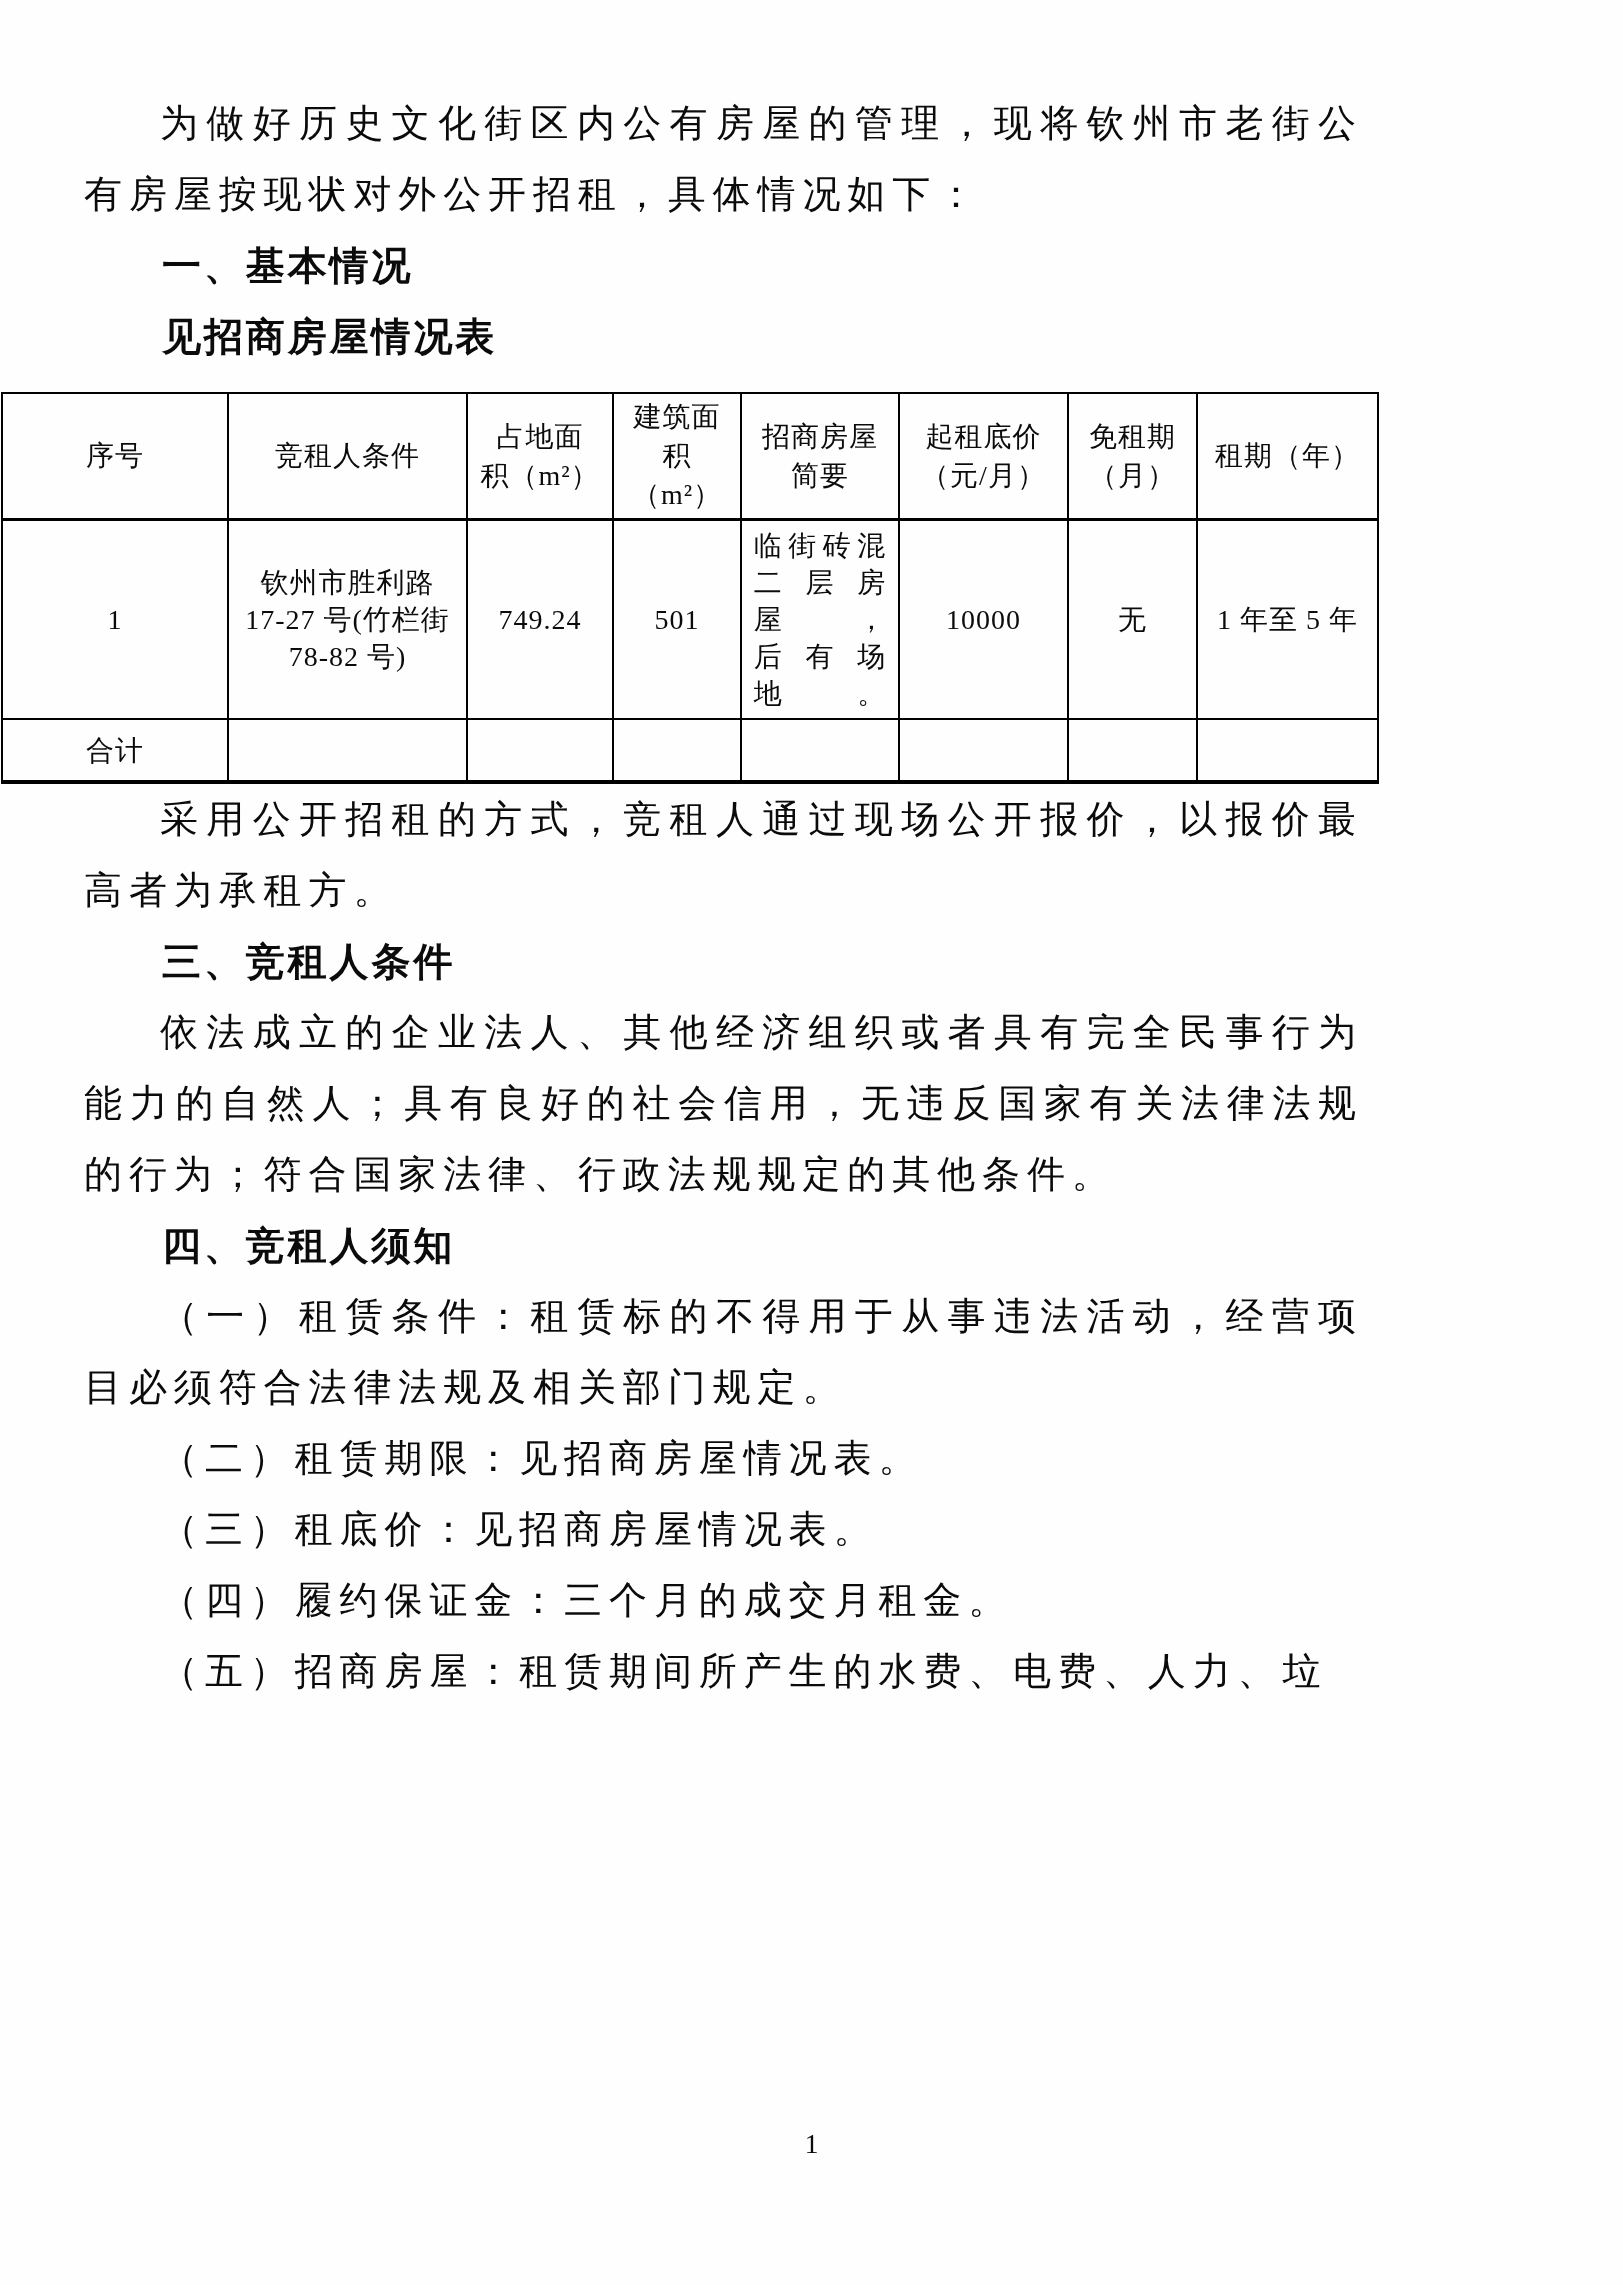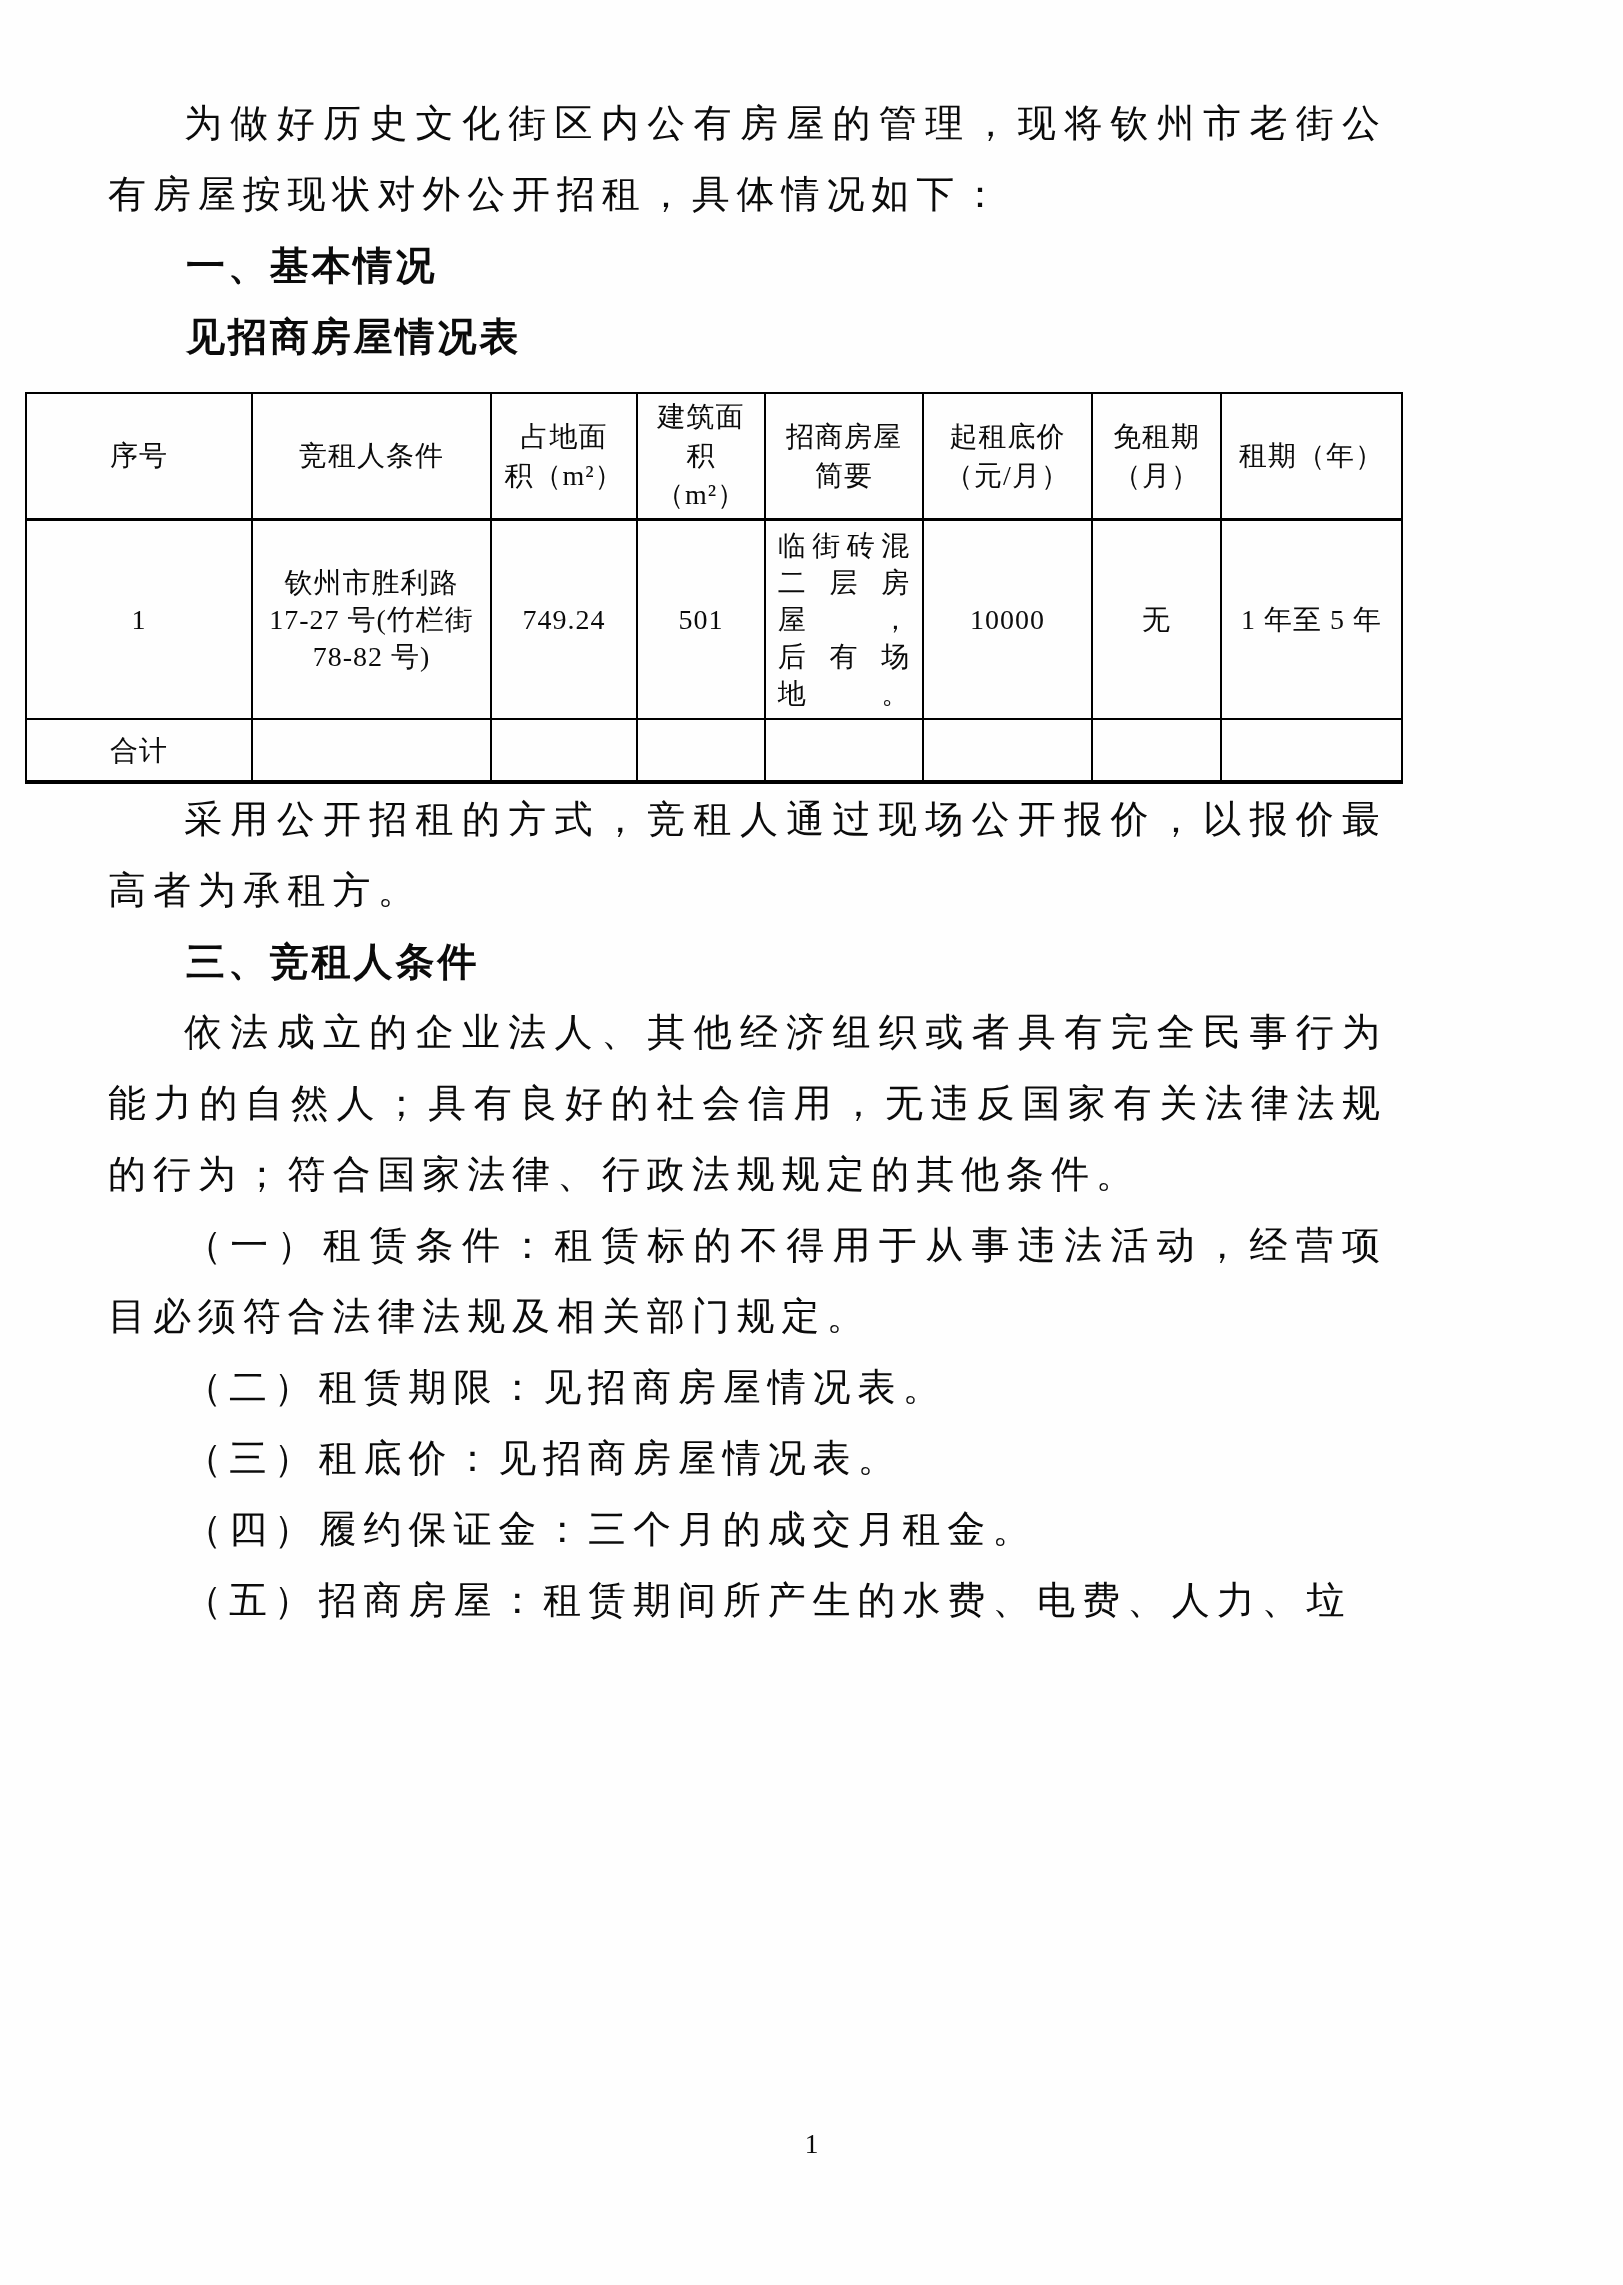--- a/index.html
+++ b/index.html
@@ -17,21 +17,21 @@
     margin-top: 279px;
     width: 100%;
     text-align: center;
     font-family: "Liberation Serif", "DejaVu Serif", serif;
     font-weight: 700;
     font-size: 52px;
     line-height: 78px;
     letter-spacing: 8.8px;
   }
   .content {
-    margin-left: 108px;
+    margin-left: 84px;
     width: 1279px;
   }
   .para {
     font-size: 38px;
     line-height: 71px;
     letter-spacing: 6.9px;
     text-align: justify;
     text-indent: 76px;
   }
   .intro { margin-top: 88px; }
@@ -153,20 +153,21 @@
           <td></td>
         </tr>
       </tbody>
     </table>
 
     <p class="para">采用公开招租的方式，竞租人通过现场公开报价，以报价最高者为承租方。</p>
 
     <div class="h2">三、竞租人条件</div>
     <p class="para">依法成立的企业法人、其他经济组织或者具有完全民事行为能力的自然人；具有良好的社会信用，无违反国家有关法律法规的行为；符合国家法律、行政法规规定的其他条件。</p>
 
+    <div class="h2">四、竞租人须知</div>
     <p class="para">（一）租赁条件：租赁标的不得用于从事违法活动，经营项目必须符合法律法规及相关部门规定。</p>
     <p class="para">（二）租赁期限：见招商房屋情况表。</p>
     <p class="para">（三）租底价：见招商房屋情况表。</p>
     <p class="para">（四）履约保证金：三个月的成交月租金。</p>
     <p class="para">（五）招商房屋：租赁期间所产生的水费、电费、人力、垃</p>
 
   </div>
 
   <div class="page-number">1</div>
 

